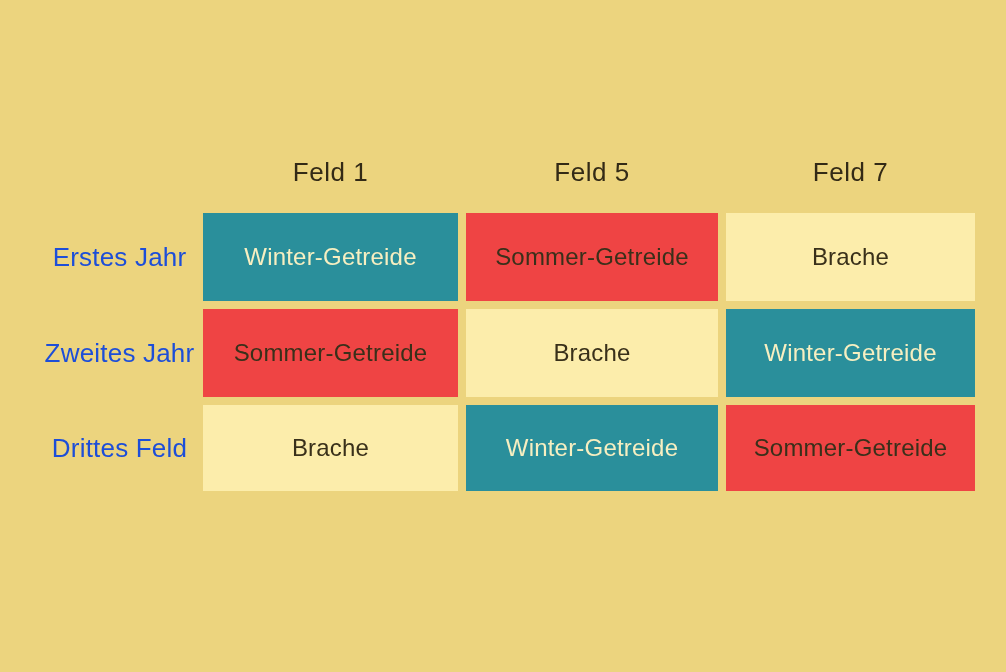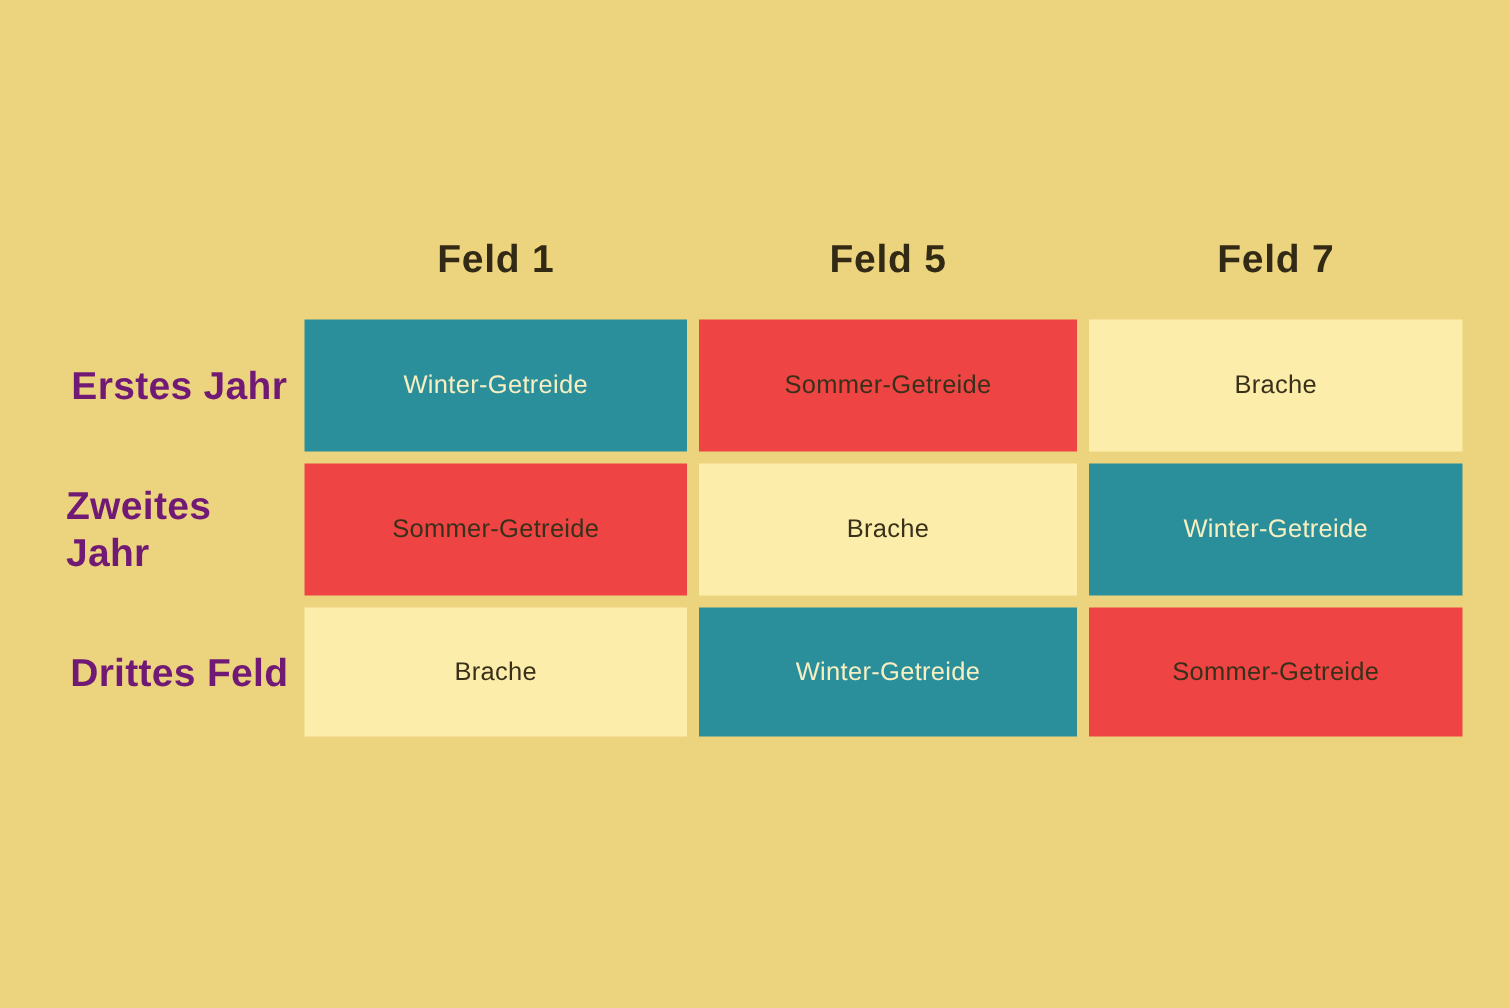--- a/index.html
+++ b/index.html
@@ -24,39 +24,39 @@
     gap: 8px;
   }
   .corner {
     
   }
   .col-header {
     display: flex;
     align-items: center;
     justify-content: center;
     font-size: 26px;
-    font-weight: bold;
+    font-weight: normal;
     color: #332a16;
     letter-spacing: 0.5px;
   }
   .row-label {
     display: flex;
     align-items: center;
     justify-content: center;
     font-size: 26px;
-    font-weight: bold;
-    color: #701a75;
+    font-weight: normal;
+    color: #1d4ed8;
     letter-spacing: 0.2px;
     margin-left: 44px;
   }
   .cell {
     display: flex;
     align-items: center;
     justify-content: center;
-    font-size: 17px;
+    font-size: 24px;
     letter-spacing: 0.2px;
   }
   .cell.winter {
     background: #2a8f9b;
     color: #f7efc1;
   }
   .cell.sommer {
     background: #ef4444;
     color: #39301a;
     text-align: right;

